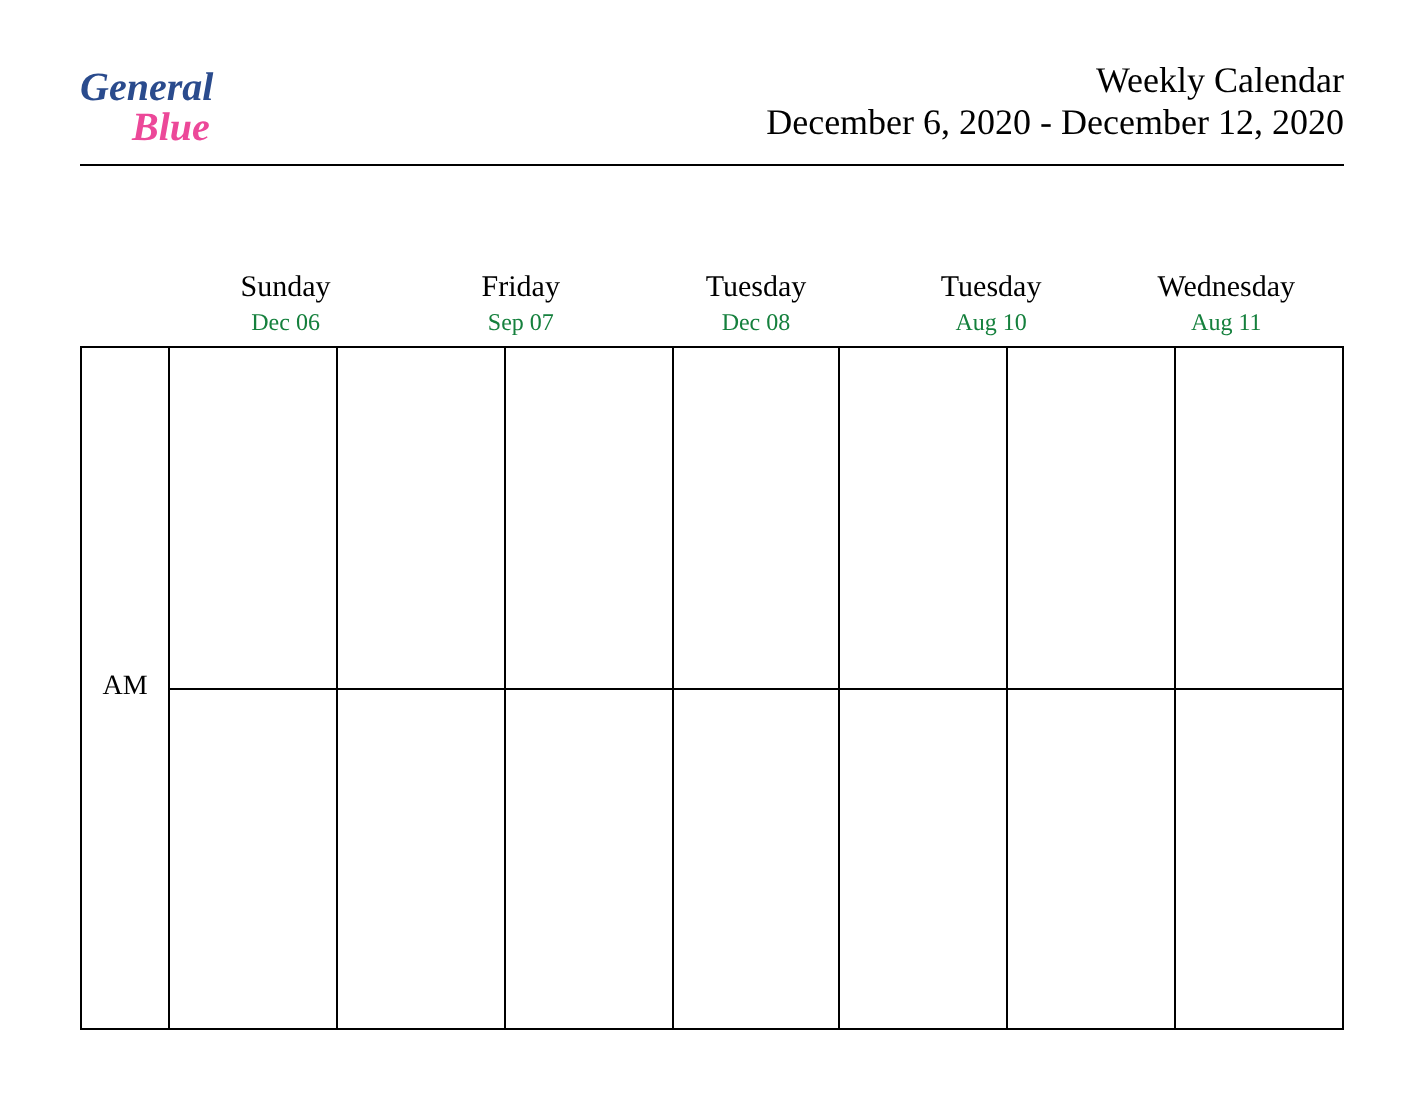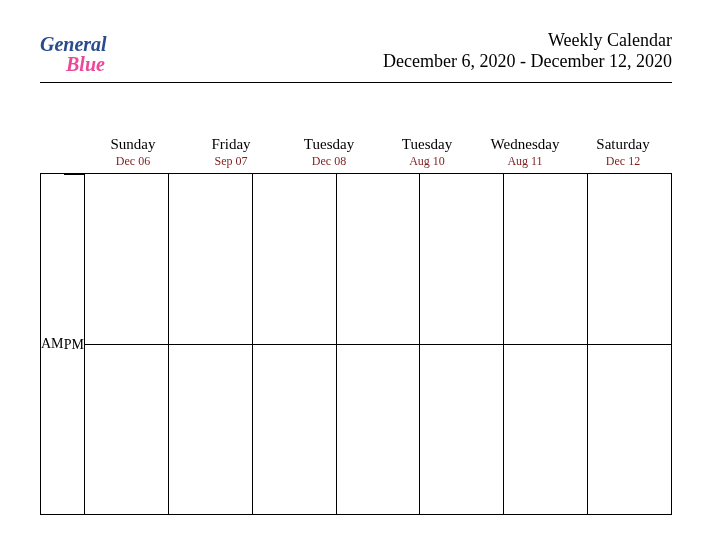--- a/index.html
+++ b/index.html
@@ -43,30 +43,30 @@
   }
   .rowlabel-col {
     width: 44px;
     flex: none;
   }
   .day-col {
     flex: 1;
     text-align: center;
   }
   .day-name { font-size: 15px; margin-top: 47px; }
-  .day-date { font-size: 12px; color: #7f1d1d; margin-top:1px;}
+  .day-date { font-size: 12px; color: #15803d; margin-top:1px;}
   .body-grid {
     border: 1.5px solid #000;
     display: flex;
   }
   .body-rowlabels {
     width: 44px;
     flex: none;
     display: flex;
-    flex-direction: row;
+    flex-direction: column;
     border-right: 1.5px solid #000;
   }
   .period-label {
     flex: 1;
     display: flex;
     align-items: center;
     justify-content: center;
     font-size: 14px;
   }
   .period-label + .period-label { border-top: 1.5px solid #000; }
@@ -118,30 +118,25 @@
       <div class="day-date">Dec 08</div>
     </div>
     <div class="day-col">
       <div class="day-name">Tuesday</div>
       <div class="day-date">Aug 10</div>
     </div>
     <div class="day-col">
       <div class="day-name">Wednesday</div>
       <div class="day-date">Aug 11</div>
     </div>
-    <div class="day-col">
-      <div class="day-name">Saturday</div>
-      <div class="day-date">Dec 12</div>
-    </div>
   </div>
 
   <div class="body-grid">
     <div class="body-rowlabels">
       <div class="period-label">AM</div>
-      <div class="period-label">PM</div>
     </div>
     <div class="body-days">
       <div class="body-day">
         <div class="cell"></div>
         <div class="cell"></div>
       </div>
       <div class="body-day">
         <div class="cell"></div>
         <div class="cell"></div>
       </div>

